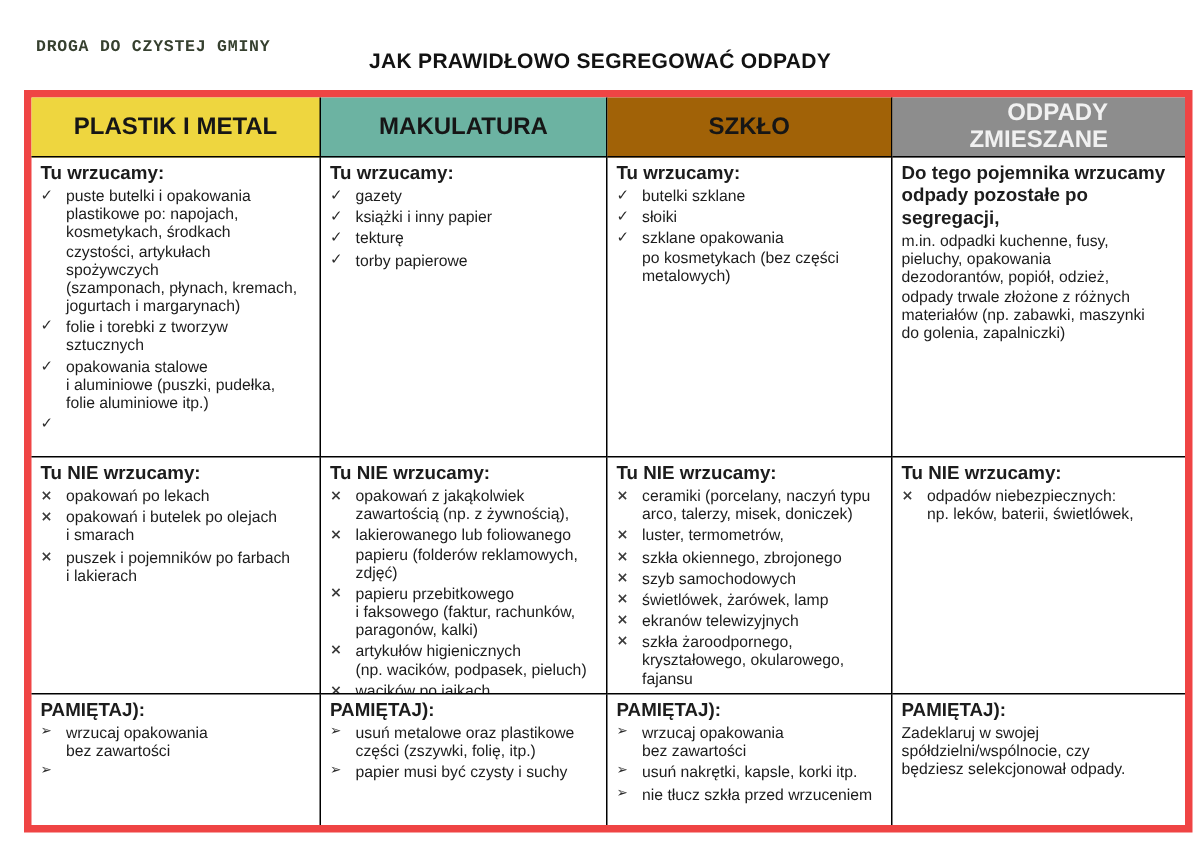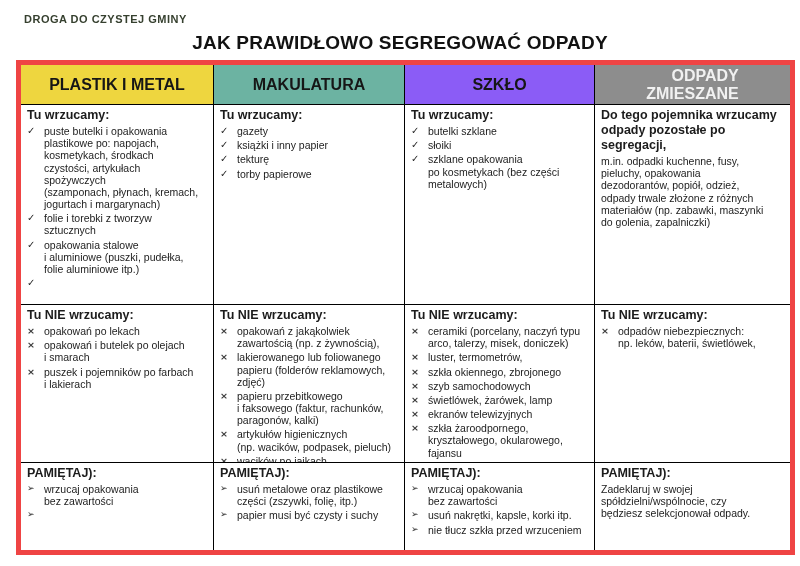--- a/index.html
+++ b/index.html
@@ -1,21 +1,21 @@
 <!DOCTYPE html>
 <html><head>
 <meta charset="utf-8">
 <style>
   html,body{margin:0;padding:0;background:#ffffff;}
   .page{position:relative;width:800px;height:566px;background:#ffffff;overflow:hidden;
         font-family:"Liberation Sans",sans-serif;color:#1c1c1c;}
-  .watermark{position:absolute;left:24px;top:13px;font-family:Liberation Sans, sans-serif;
+  .watermark{position:absolute;left:24px;top:26px;font-family:Liberation Mono, monospace;
         font-size:11px;font-weight:bold;letter-spacing:0.5px;color:#36402f;}
   .title{position:absolute;left:0;top:32px;width:800px;text-align:center;
-        font-size:19px;font-weight:bold;letter-spacing:0.2px;color:#121212;}
+        font-size:14px;font-weight:bold;letter-spacing:0.2px;color:#121212;}
   .table{position:absolute;left:16px;top:60px;display:grid;
         grid-template-columns:193px 191px 190px 195px;
         grid-template-rows:40px 200px 158px 87px;
         border:5px solid #ef4444;background:#fff;}
   .cell{border-right:1px solid #000;border-bottom:1px solid #000;overflow:hidden;box-sizing:border-box;}
   .cell:nth-child(4n){border-right:none;}
   .cell:nth-last-child(-n+4){border-bottom:none;}
   .hcell{display:flex;align-items:center;justify-content:center;text-align:center;
         font-size:16px;font-weight:bold;color:#161616;line-height:1.12;white-space:pre-line;}
   .hcell.light{color:#f1f1f1;text-align:right;}
@@ -34,21 +34,21 @@
 <body>
 
 <div class="page">
   <div class="watermark">DROGA DO CZYSTEJ GMINY</div>
   <div class="title">JAK PRAWIDŁOWO SEGREGOWAĆ ODPADY</div>
 
   <div class="table">
 
     <div class="cell hcell" style="background-color: rgb(238, 214, 63);">PLASTIK I METAL</div>
     <div class="cell hcell" style="background-color: rgb(108, 179, 162);">MAKULATURA</div>
-    <div class="cell hcell" style="background-color: #8b5cf6;">SZKŁO</div>
+    <div class="cell hcell" style="background-color: #a16207;">SZKŁO</div>
     <div class="cell hcell light" style="background-color: rgb(141, 141, 141);">ODPADY
 ZMIESZANE</div>
 
     <div class="cell bcell">
       <div class="cheading">Tu wrzucamy:</div>
       <div class="items">
           <div class="item check">
             <span class="marker check">✓</span>
             <span class="itext">puste butelki i opakowania
 plastikowe po: napojach,

